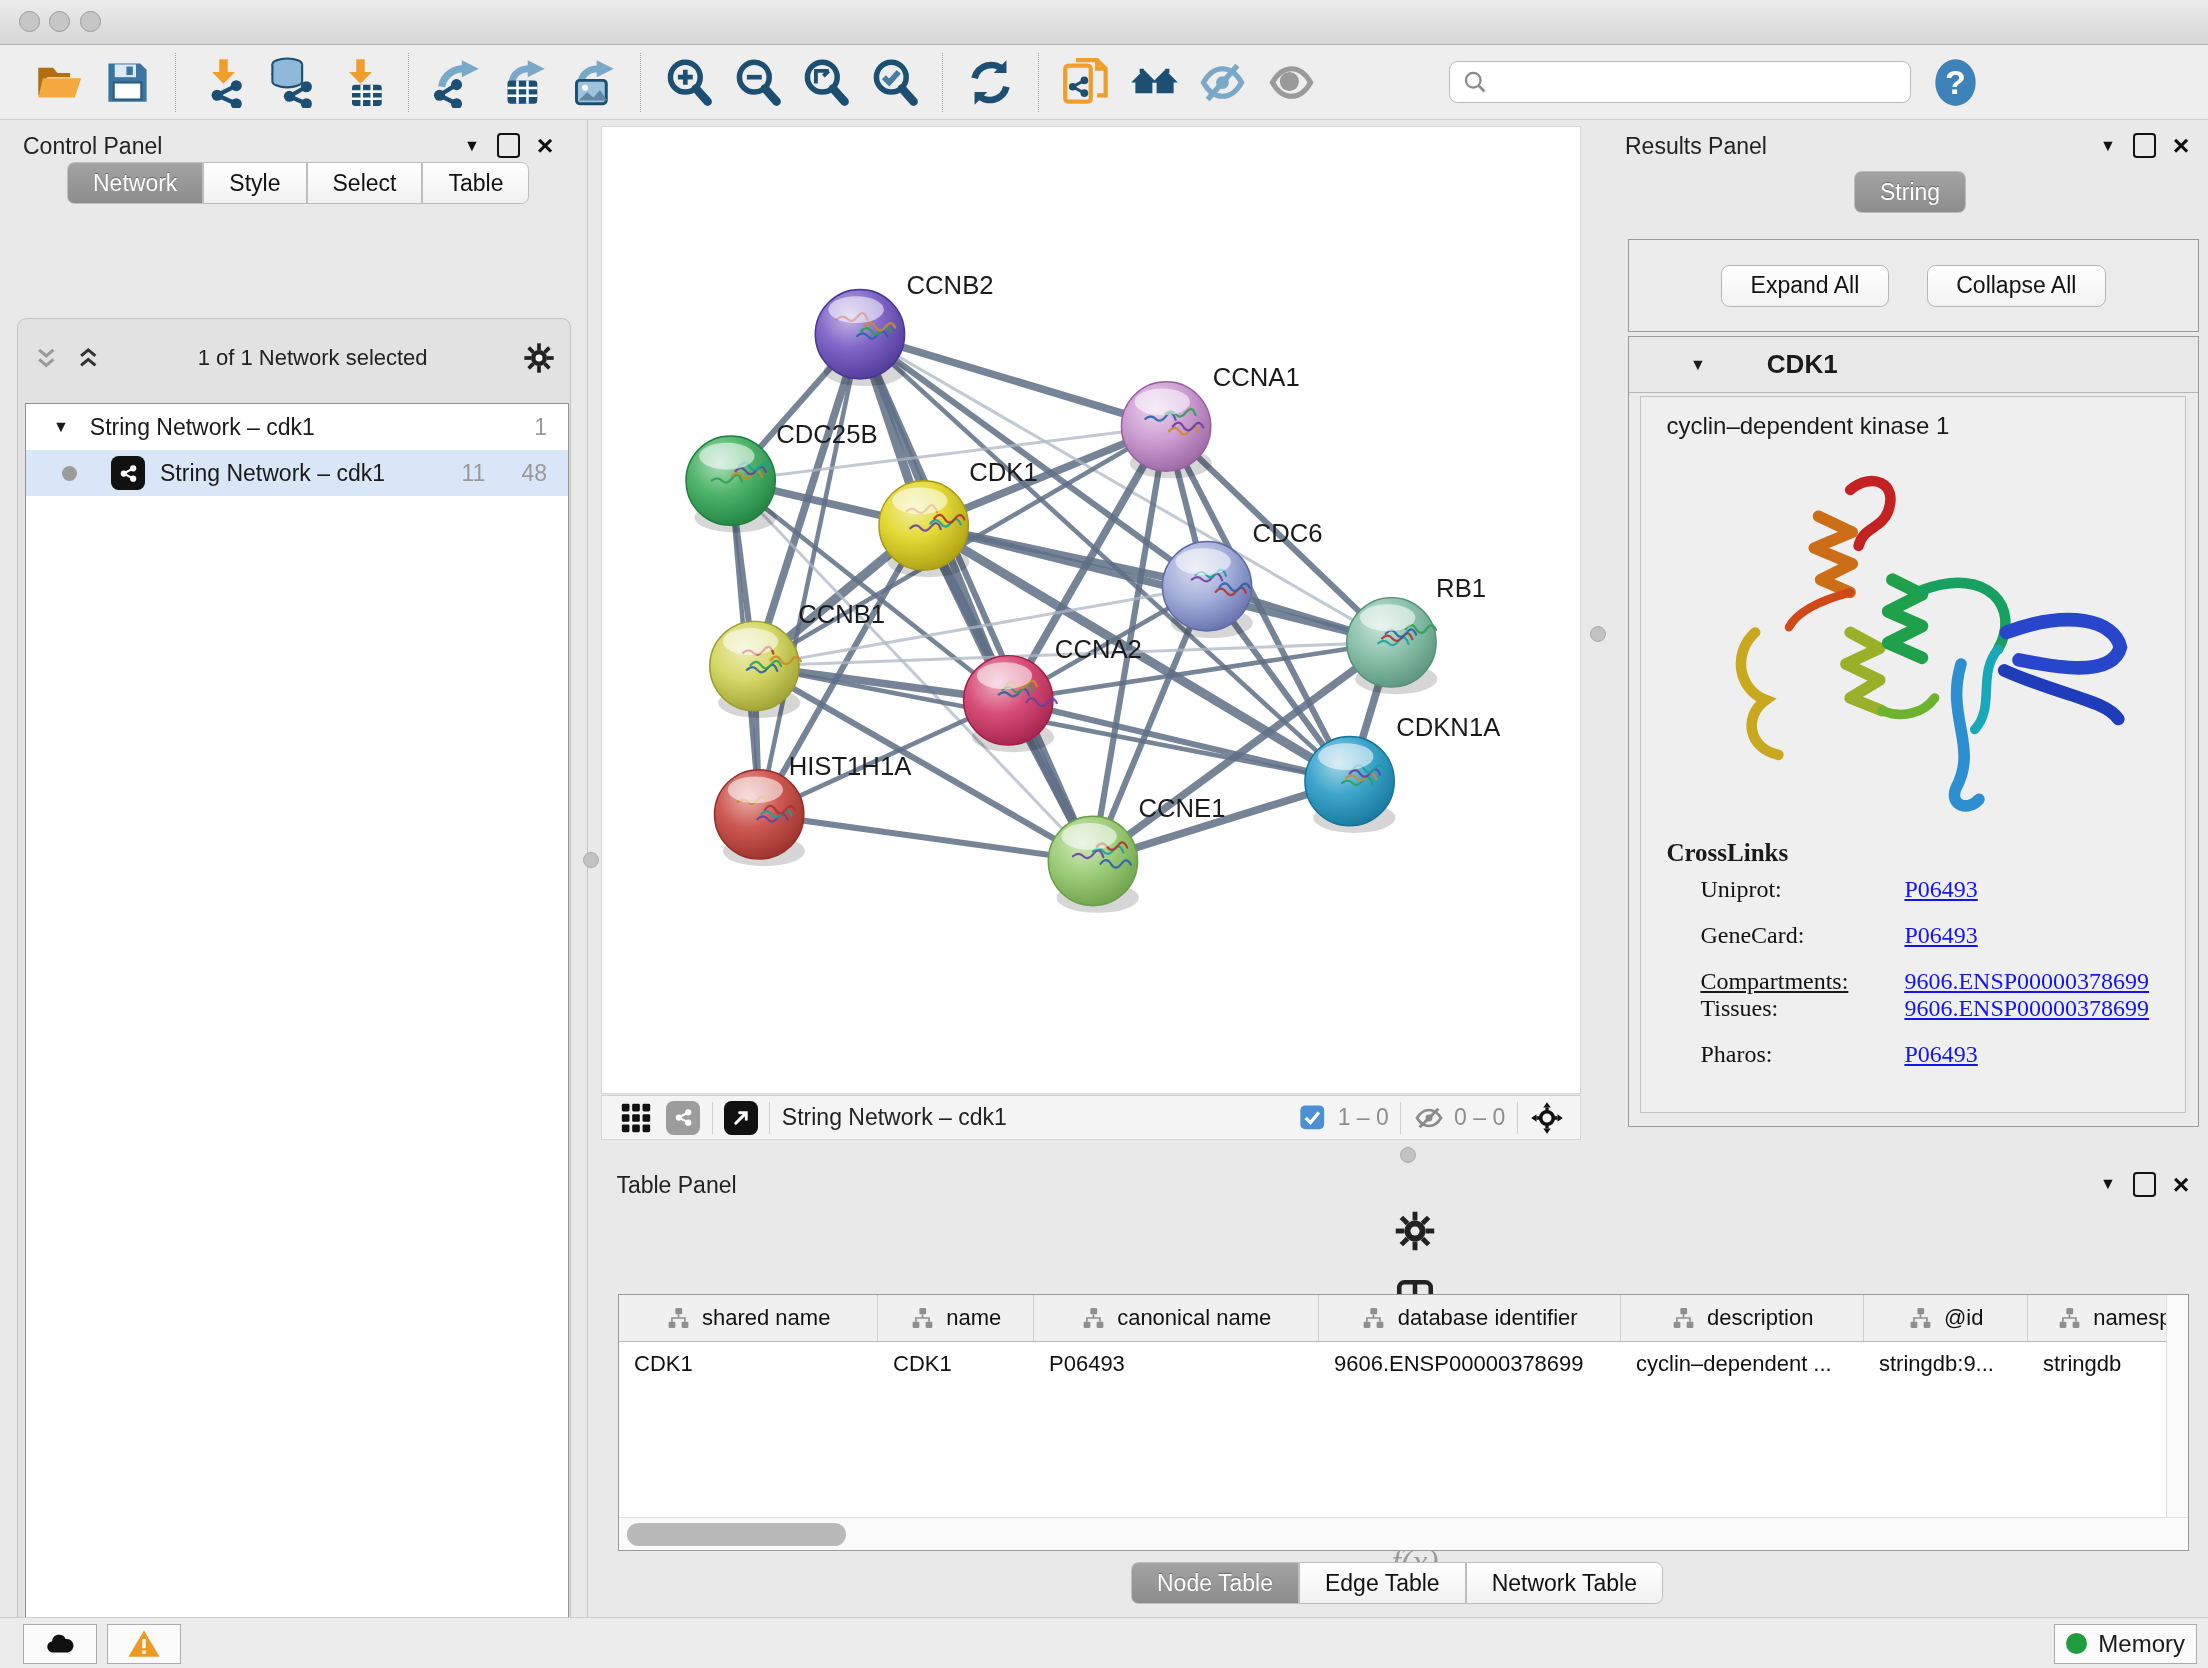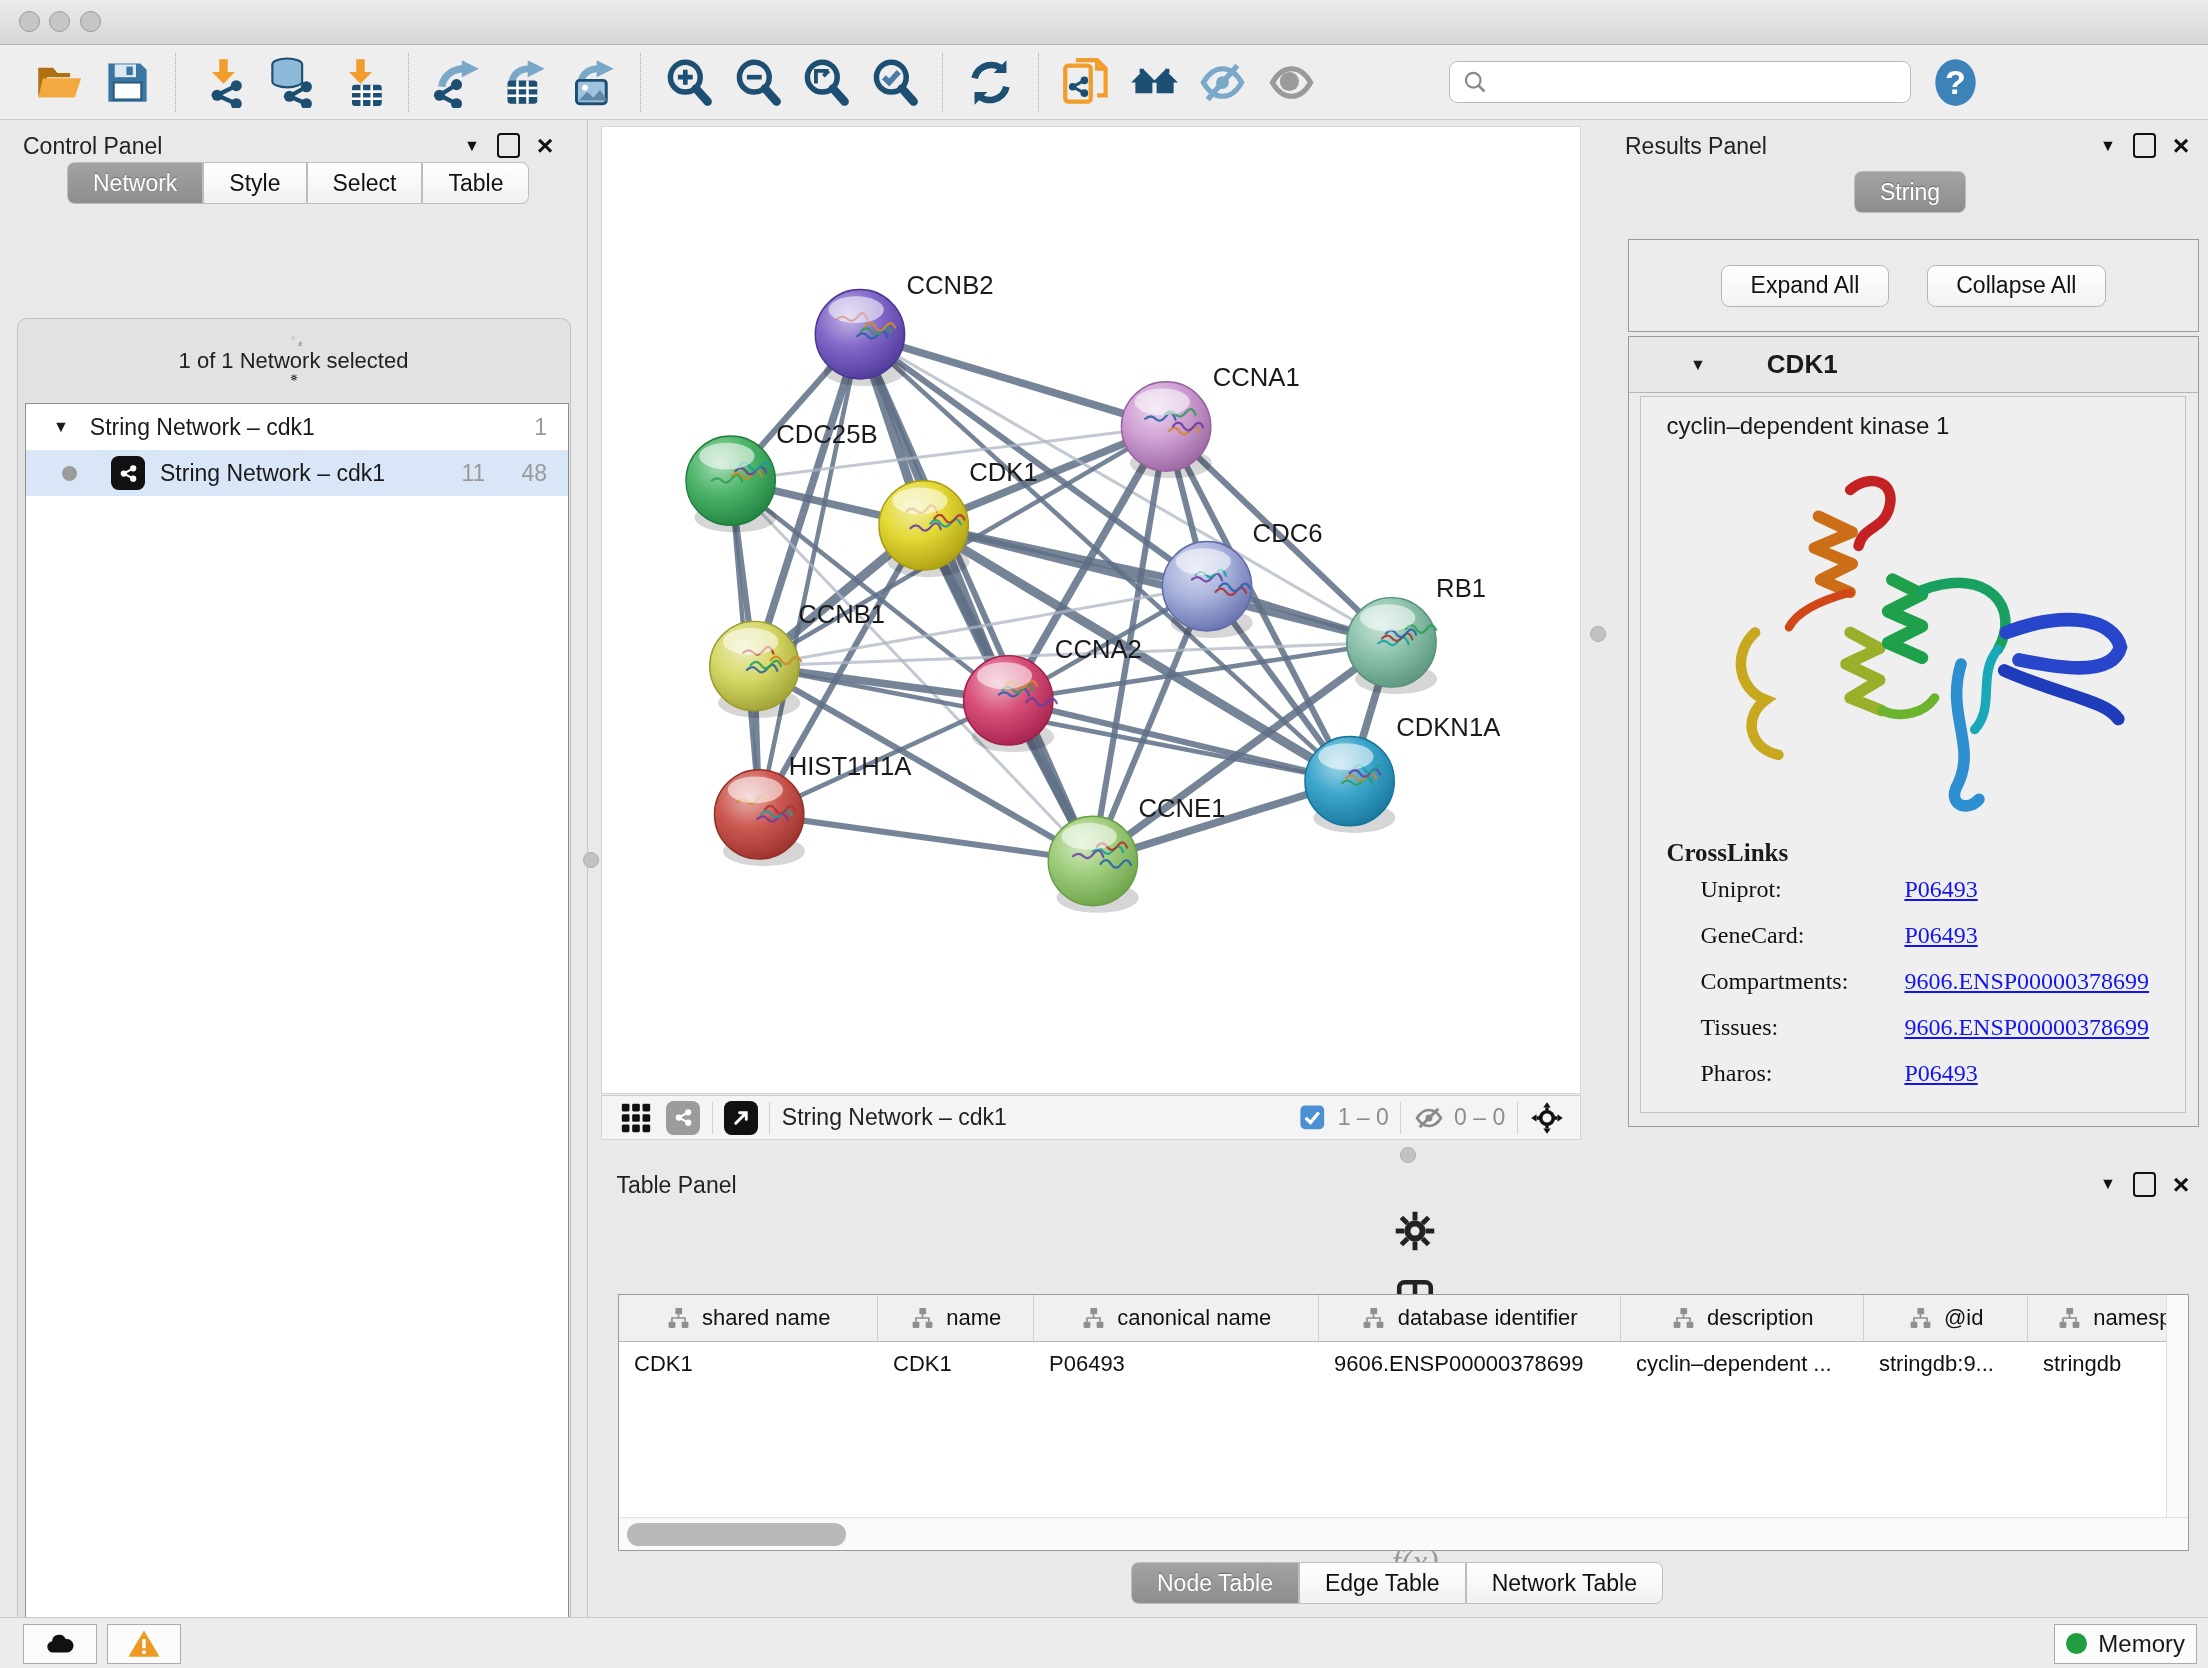--- a/index.html
+++ b/index.html
@@ -271,21 +271,21 @@
       <span class="pc-close">×</span>
     </div>
     <div class="abs" id="cp-tabs" style="left:67px;top:42px;display:flex;z-index:2;">
         <div class="tabbtn first sel">Network</div>
         <div class="tabbtn">Style</div>
         <div class="tabbtn">Select</div>
         <div class="tabbtn last">Table</div>
       </div>
     <div class="abs cp-box"></div>
 
-    <div class="abs" style="left:32px;top:215px;width:523px;height:46px;display:flex;align-items:center;flex-direction:column;">
+    <div class="abs" style="left:32px;top:215px;width:523px;height:46px;display:flex;align-items:center;">
       <svg viewBox="0 0 24 24" style="width:28.5px;height:28.5px;">
           <g fill="none" stroke="#9a9a9a" stroke-width="2.6">
             <path d="M6 5l6 5 6-5M6 13l6 5 6-5"></path>
           </g>
         </svg>
       <svg viewBox="0 0 24 24" style="width:28.5px;height:28.5px;margin-left:13.3px;">
           <g fill="none" stroke="#333" stroke-width="2.6">
             <path d="M6 10l6-5 6 5M6 18l6-5 6 5"></path>
           </g>
         </svg>
@@ -656,21 +656,21 @@
       <div class="serif" style="margin:5.7px 0 0 25px;font-size:25px;font-weight:bold;">CrossLinks</div>
       <div id="crosslinks" class="serif" style="margin:9.5px 0 0 59px;">
           <div style="display: flex; margin-bottom: 19px;">
             <span class="xlabel" style="width: 204px;">Uniprot:</span>
             <span class="xlink">P06493</span>
           </div>
           <div style="display: flex; margin-bottom: 19px;">
             <span class="xlabel" style="width: 204px;">GeneCard:</span>
             <span class="xlink">P06493</span>
           </div>
-          <div style="display: flex; margin-bottom: 19px;">
+          <div style="display: flex;  text-decoration: underline;">
             <span class="xlabel" style="width: 204px;">Compartments:</span>
             <span class="xlink">9606.ENSP00000378699</span>
           </div>
           <div style="display: flex; margin-bottom: 19px;">
             <span class="xlabel" style="width: 204px;">Tissues:</span>
             <span class="xlink">9606.ENSP00000378699</span>
           </div>
           <div style="display: flex; margin-bottom: 19px;">
             <span class="xlabel" style="width: 204px;">Pharos:</span>
             <span class="xlink">P06493</span>

